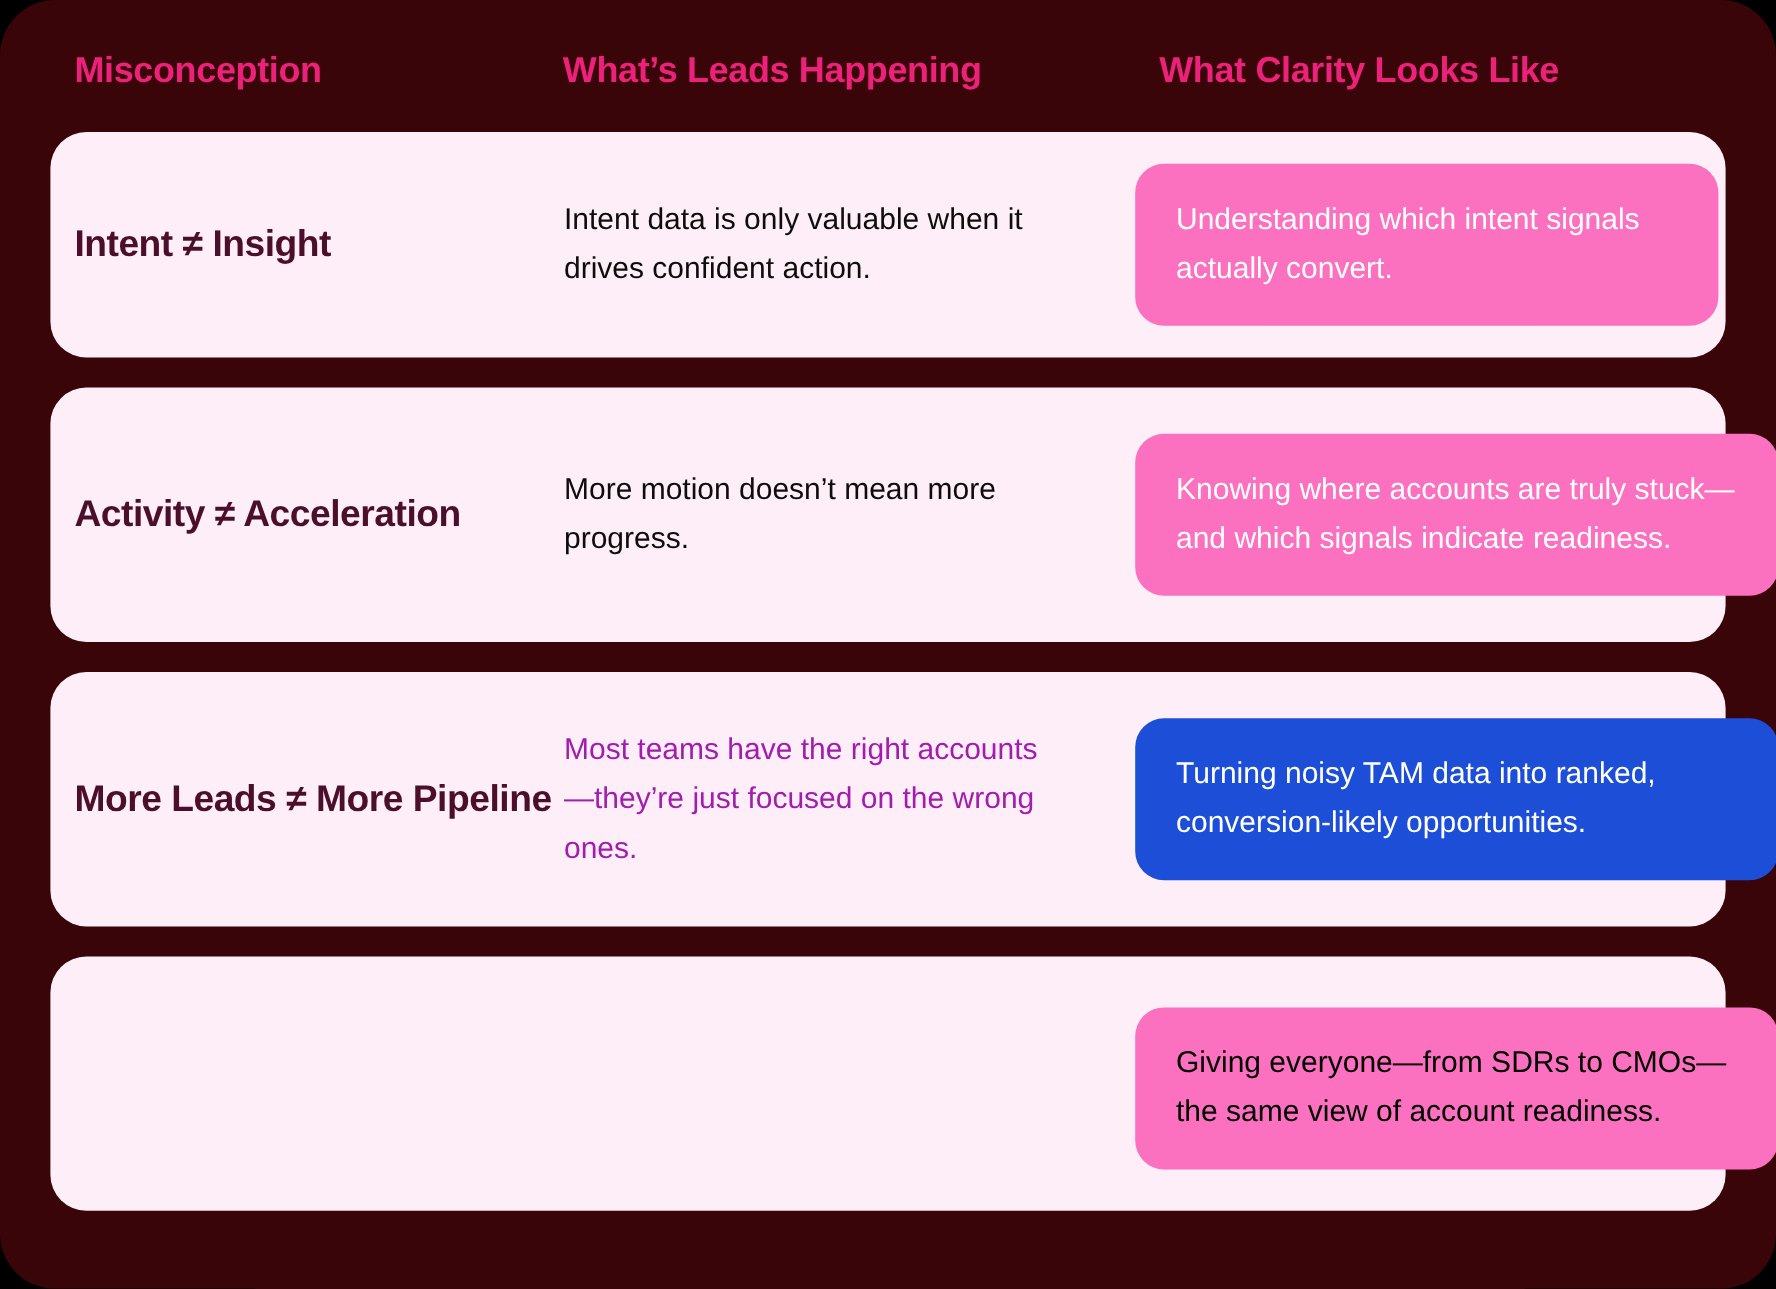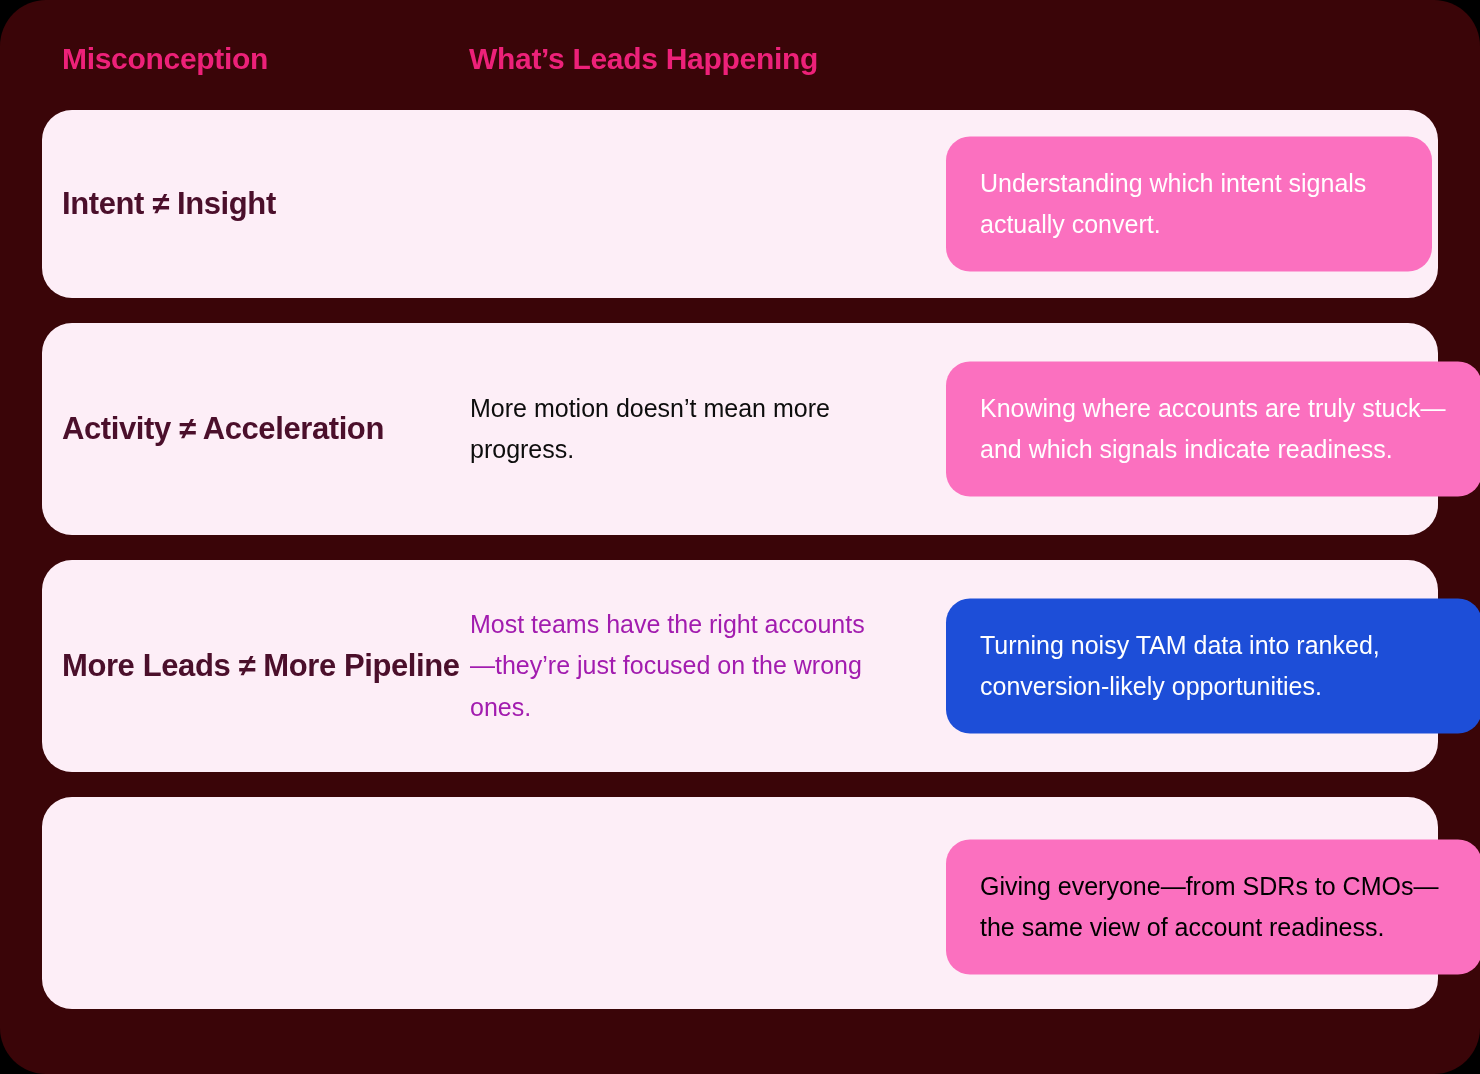--- a/index.html
+++ b/index.html
@@ -107,26 +107,28 @@
   .row-card.r4 .clarity { top: 52%; }
 </style>
 </head>
 <body>
 
 <div class="frame" style="background: rgb(58, 5, 8);">
 
   <div class="header-row">
     <div class="col-head c1" style="color: rgb(237, 33, 121);">Misconception</div>
     <div class="col-head c2" style="color: rgb(237, 33, 121);">What’s Leads Happening</div>
+    <div class="col-head c3" style="color: rgb(237, 33, 121);">What Clarity Looks Like</div>
   </div>
 
   <div class="rows">
 
     <div class="row-card r1" style="background: rgb(253, 238, 247);">
       <div class="misconception" style="color: rgb(75, 15, 43);">Intent ≠ Insight</div>
+      <div class="happening" style="color: rgb(13, 13, 13);">Intent data is only valuable when it drives confident action.</div>
       <div class="clarity" style="background: rgb(251, 112, 191); color: rgb(255, 255, 255);">Understanding which intent signals actually convert.</div>
     </div>
 
     <div class="row-card r2" style="background: rgb(253, 238, 247);">
       <div class="misconception" style="color: rgb(75, 15, 43);">Activity ≠ Acceleration</div>
       <div class="happening" style="color: rgb(13, 13, 13);">More motion doesn’t mean more progress.</div>
       <div class="clarity" style="background: rgb(251, 112, 191); color: rgb(255, 255, 255);">Knowing where accounts are truly stuck—and which signals indicate readiness.</div>
     </div>
 
     <div class="row-card r3" style="background: rgb(253, 238, 247);">

